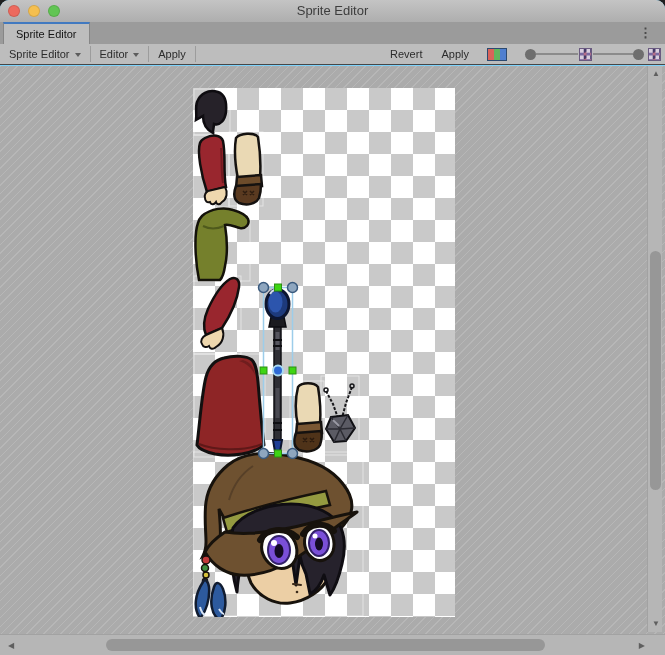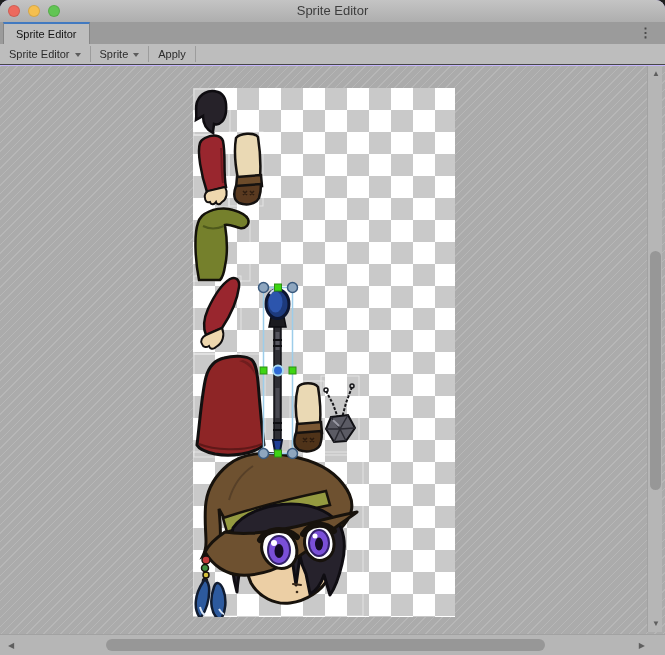--- a/index.html
+++ b/index.html
@@ -1,18 +1,18 @@
 <!DOCTYPE html>
 <html><head>
 <meta charset="utf-8">
 <style>
   * { box-sizing: border-box; margin: 0; padding: 0; }
   html,body { background:#1f1f1f; }
   body { font-family:"Liberation Sans", sans-serif; }
-  .window { position:relative; width:665px; height:655px; background:#c4b5fd;
+  .window { position:relative; width:665px; height:655px; background:#7dd3fc;
             overflow:hidden; border-radius:9px 9px 0 0; }
 
   
   .titlebar { height:22px; background:linear-gradient(#c4c4c4,#aeaeae); position:relative; }
   .lights { position:absolute; left:8px; top:5px; display:flex; gap:8px; }
   .light { width:12px; height:12px; border-radius:50%; border:1px solid rgba(0,0,0,.12); }
   .win-title { text-align:center; line-height:22px; font-size:13px; color:#3d3d3d; }
 
   
   .tabstrip { height:22px; background:#9b9b9b; position:relative; display:flex; align-items:stretch; }
@@ -81,29 +81,50 @@
     <div class="overflow-menu">⋮</div>
   </div>
 
   <div class="toolbar">
     <div class="tbtn">
       <span>Sprite Editor</span>
       <span class="caret"></span>
     </div>
     <div class="vsep"></div>
     <div class="tbtn">
-      <span>Sprite</span>
+      <span>Editor</span>
       <span class="caret"></span>
     </div>
     <div class="vsep"></div>
     <div class="tbtn">
       <span>Apply</span>
     </div>
     <div class="vsep"></div>
 
+    <div class="tb-right">
+      <div class="vsep"></div>
+      <div class="tbtn">
+        <span>Revert</span>
+      </div>
+      <div class="vsep"></div>
+      <div class="tbtn">
+        <span>Apply</span>
+      </div>
+      <div class="vsep"></div>
+      <span class="rgb-btn" id="rgb-btn" style="background: linear-gradient(90deg, rgb(217, 99, 90) 0px, rgb(217, 99, 90) 33.4%, rgb(98, 180, 94) 33.4%, rgb(98, 180, 94) 66.7%, rgb(79, 127, 208) 66.7%, rgb(79, 127, 208) 100%);"></span>
+      <div class="vsep"></div>
+      <div class="slider">
+        <span class="knob"></span>
+        <span class="sline w42"></span>
+        <span class="mip"></span>
+        <span class="sline w40"></span>
+        <span class="knob"></span>
+        <span class="mip mip-far"></span>
+      </div>
+    </div>
   </div>
 
   <div class="canvas">
 
     <div class="texture">
       <svg width="262" height="529" viewBox="0 0 262 529">
 
         <g id="sprite-outlines">
             <rect x="1" y="1" width="36" height="46" fill="none" stroke="rgba(255,255,255,0.5)" stroke-width="1"></rect>
             <rect x="0" y="47" width="36" height="72" fill="none" stroke="rgba(255,255,255,0.5)" stroke-width="1"></rect>

